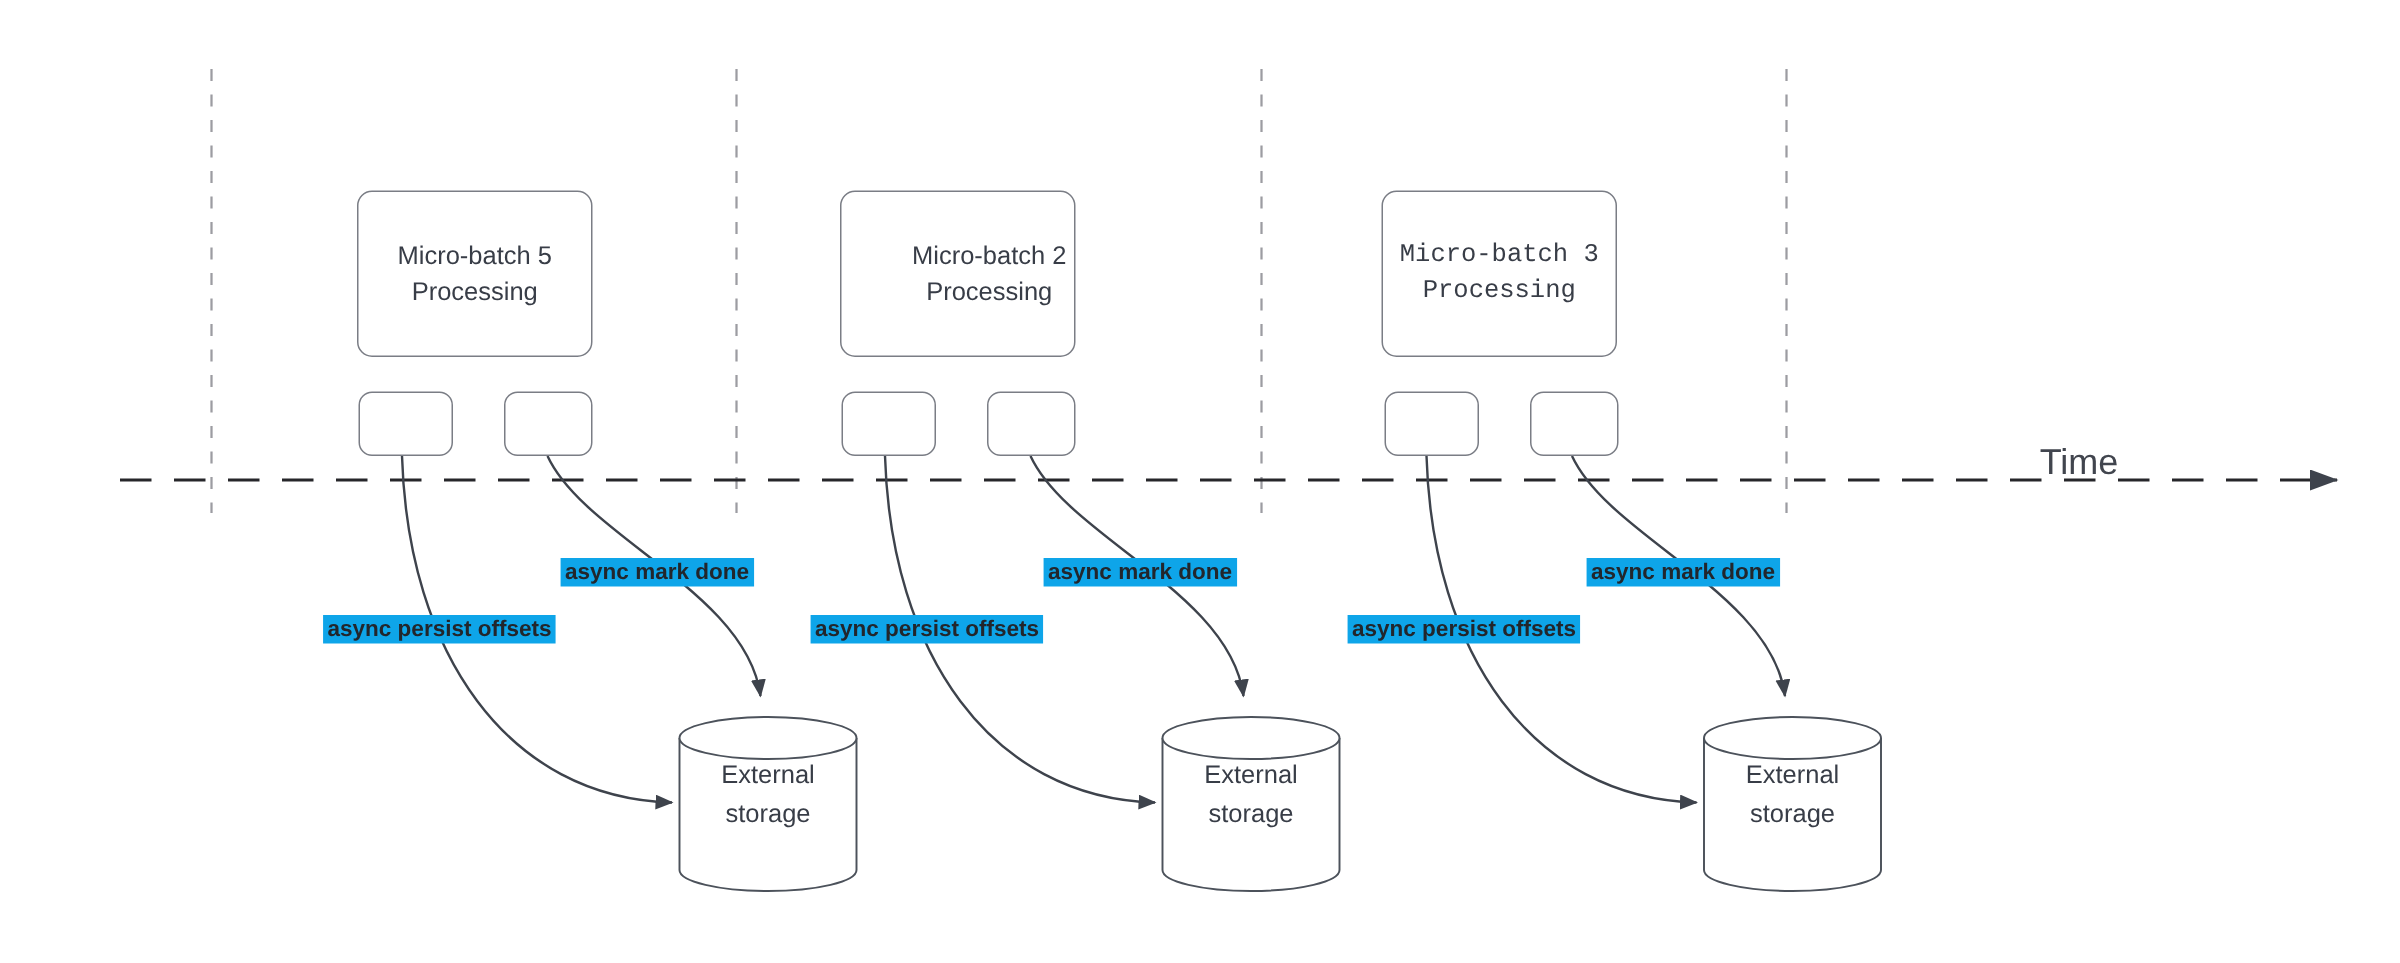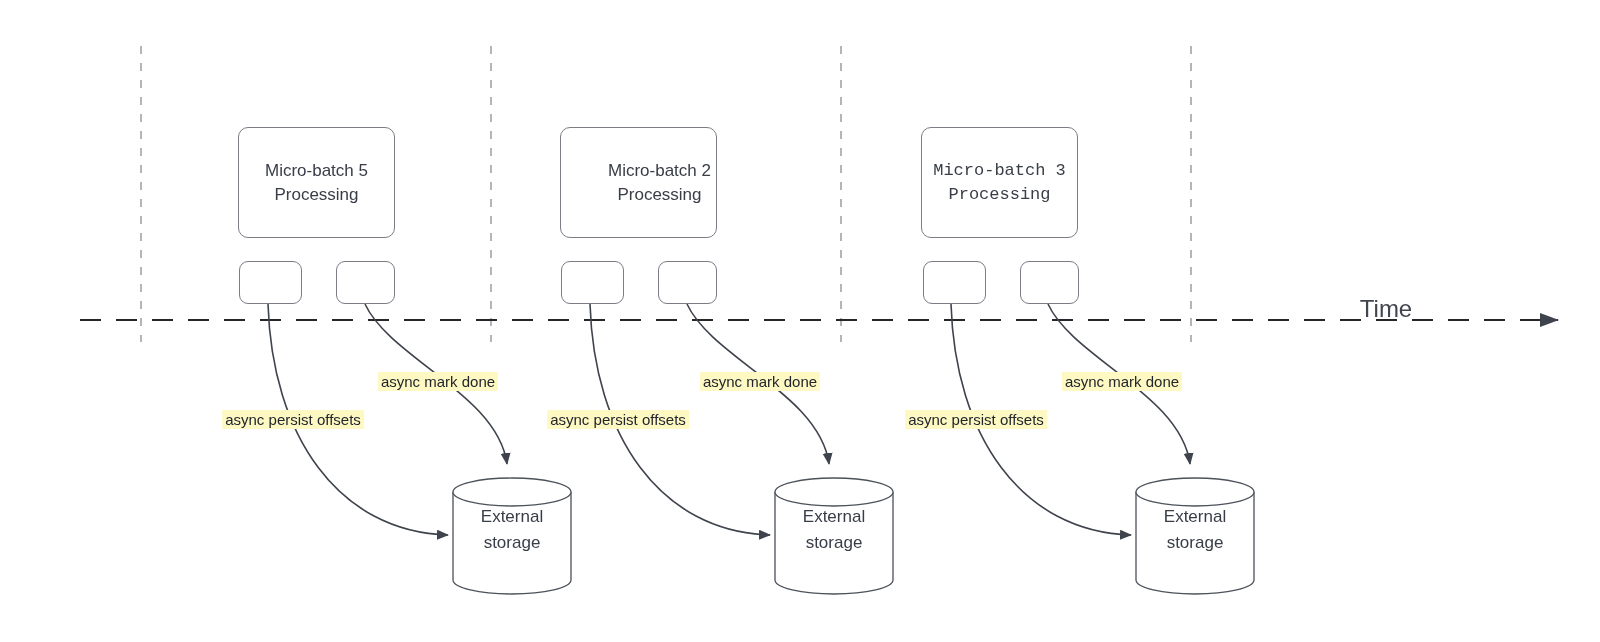--- a/index.html
+++ b/index.html
@@ -38,22 +38,22 @@
     border:1px solid var(--shape_stroke);border-radius:9px;background:#fff;
   }
   .storage-label{
     position:absolute;top:478px;width:118px;height:104px;
     display:flex;flex-direction:column;align-items:center;justify-content:center;
     font-size:17px;line-height:26px;color:var(--text);text-align:center;
     pointer-events:none;
   }
   .arrow-label{
     position:absolute;transform:translateX(-50%);
-    font-size:15px;font-weight:normal;color:var(--label_text);
-    background:#fef9c3;padding:1px 3px;white-space:nowrap;
+    font-size:15px;font-weight:bold;color:var(--label_text);
+    background:#0ea5e9;padding:1px 3px;white-space:nowrap;
   }
   .time-label{
     position:absolute;left:1386px;top:258px;transform:translateX(-50%);
     font-size:24px;color:var(--time_text);margin-top:37px;
   }
 </style>
 </head>
 <body>
 
 <div class="canvas">

